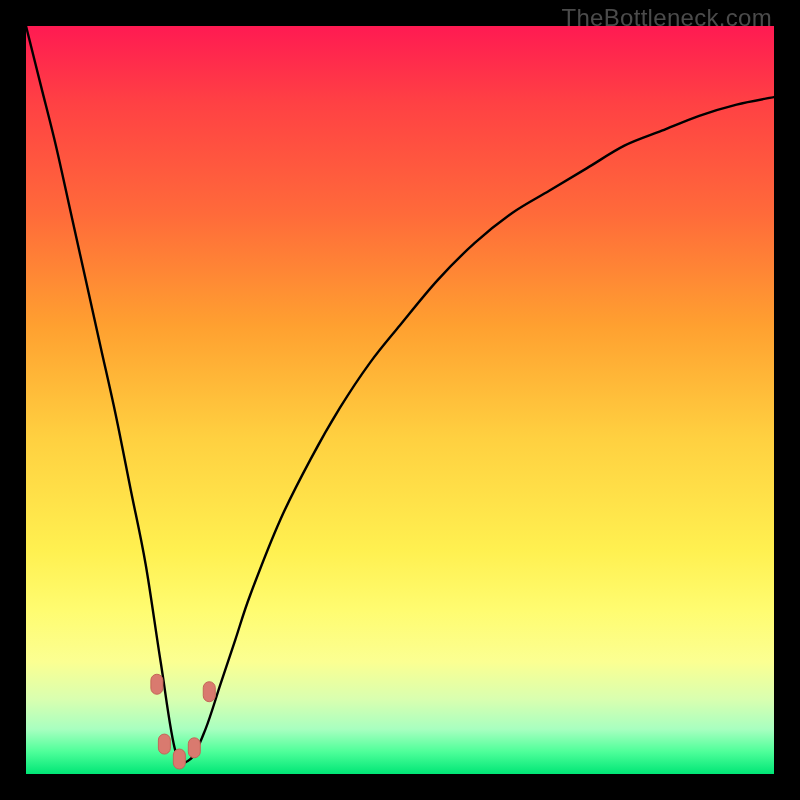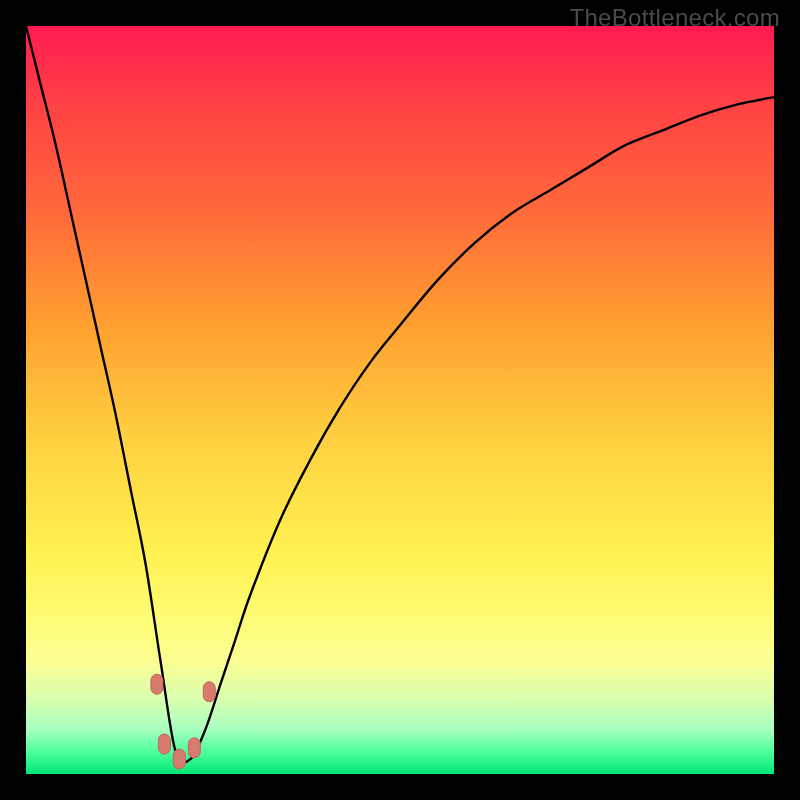--- a/index.html
+++ b/index.html
@@ -29,21 +29,21 @@
       #fbff92 85%,
       #d9ffb0 90%,
       #a8ffc0 94%,
       #4fff9a 97%,
       #00e676 100%
     );
   }
   .watermark {
     position: absolute;
     top: 4px;
-    right: 20px;
+    right: 28px;
     color: #4b4b4b;
     font-size: 24px;
     font-weight: 500;
     letter-spacing: 0.3px;
     z-index: 20;
     user-select: none;
   }
   svg.plot {
     position: absolute;
     left: 0;

